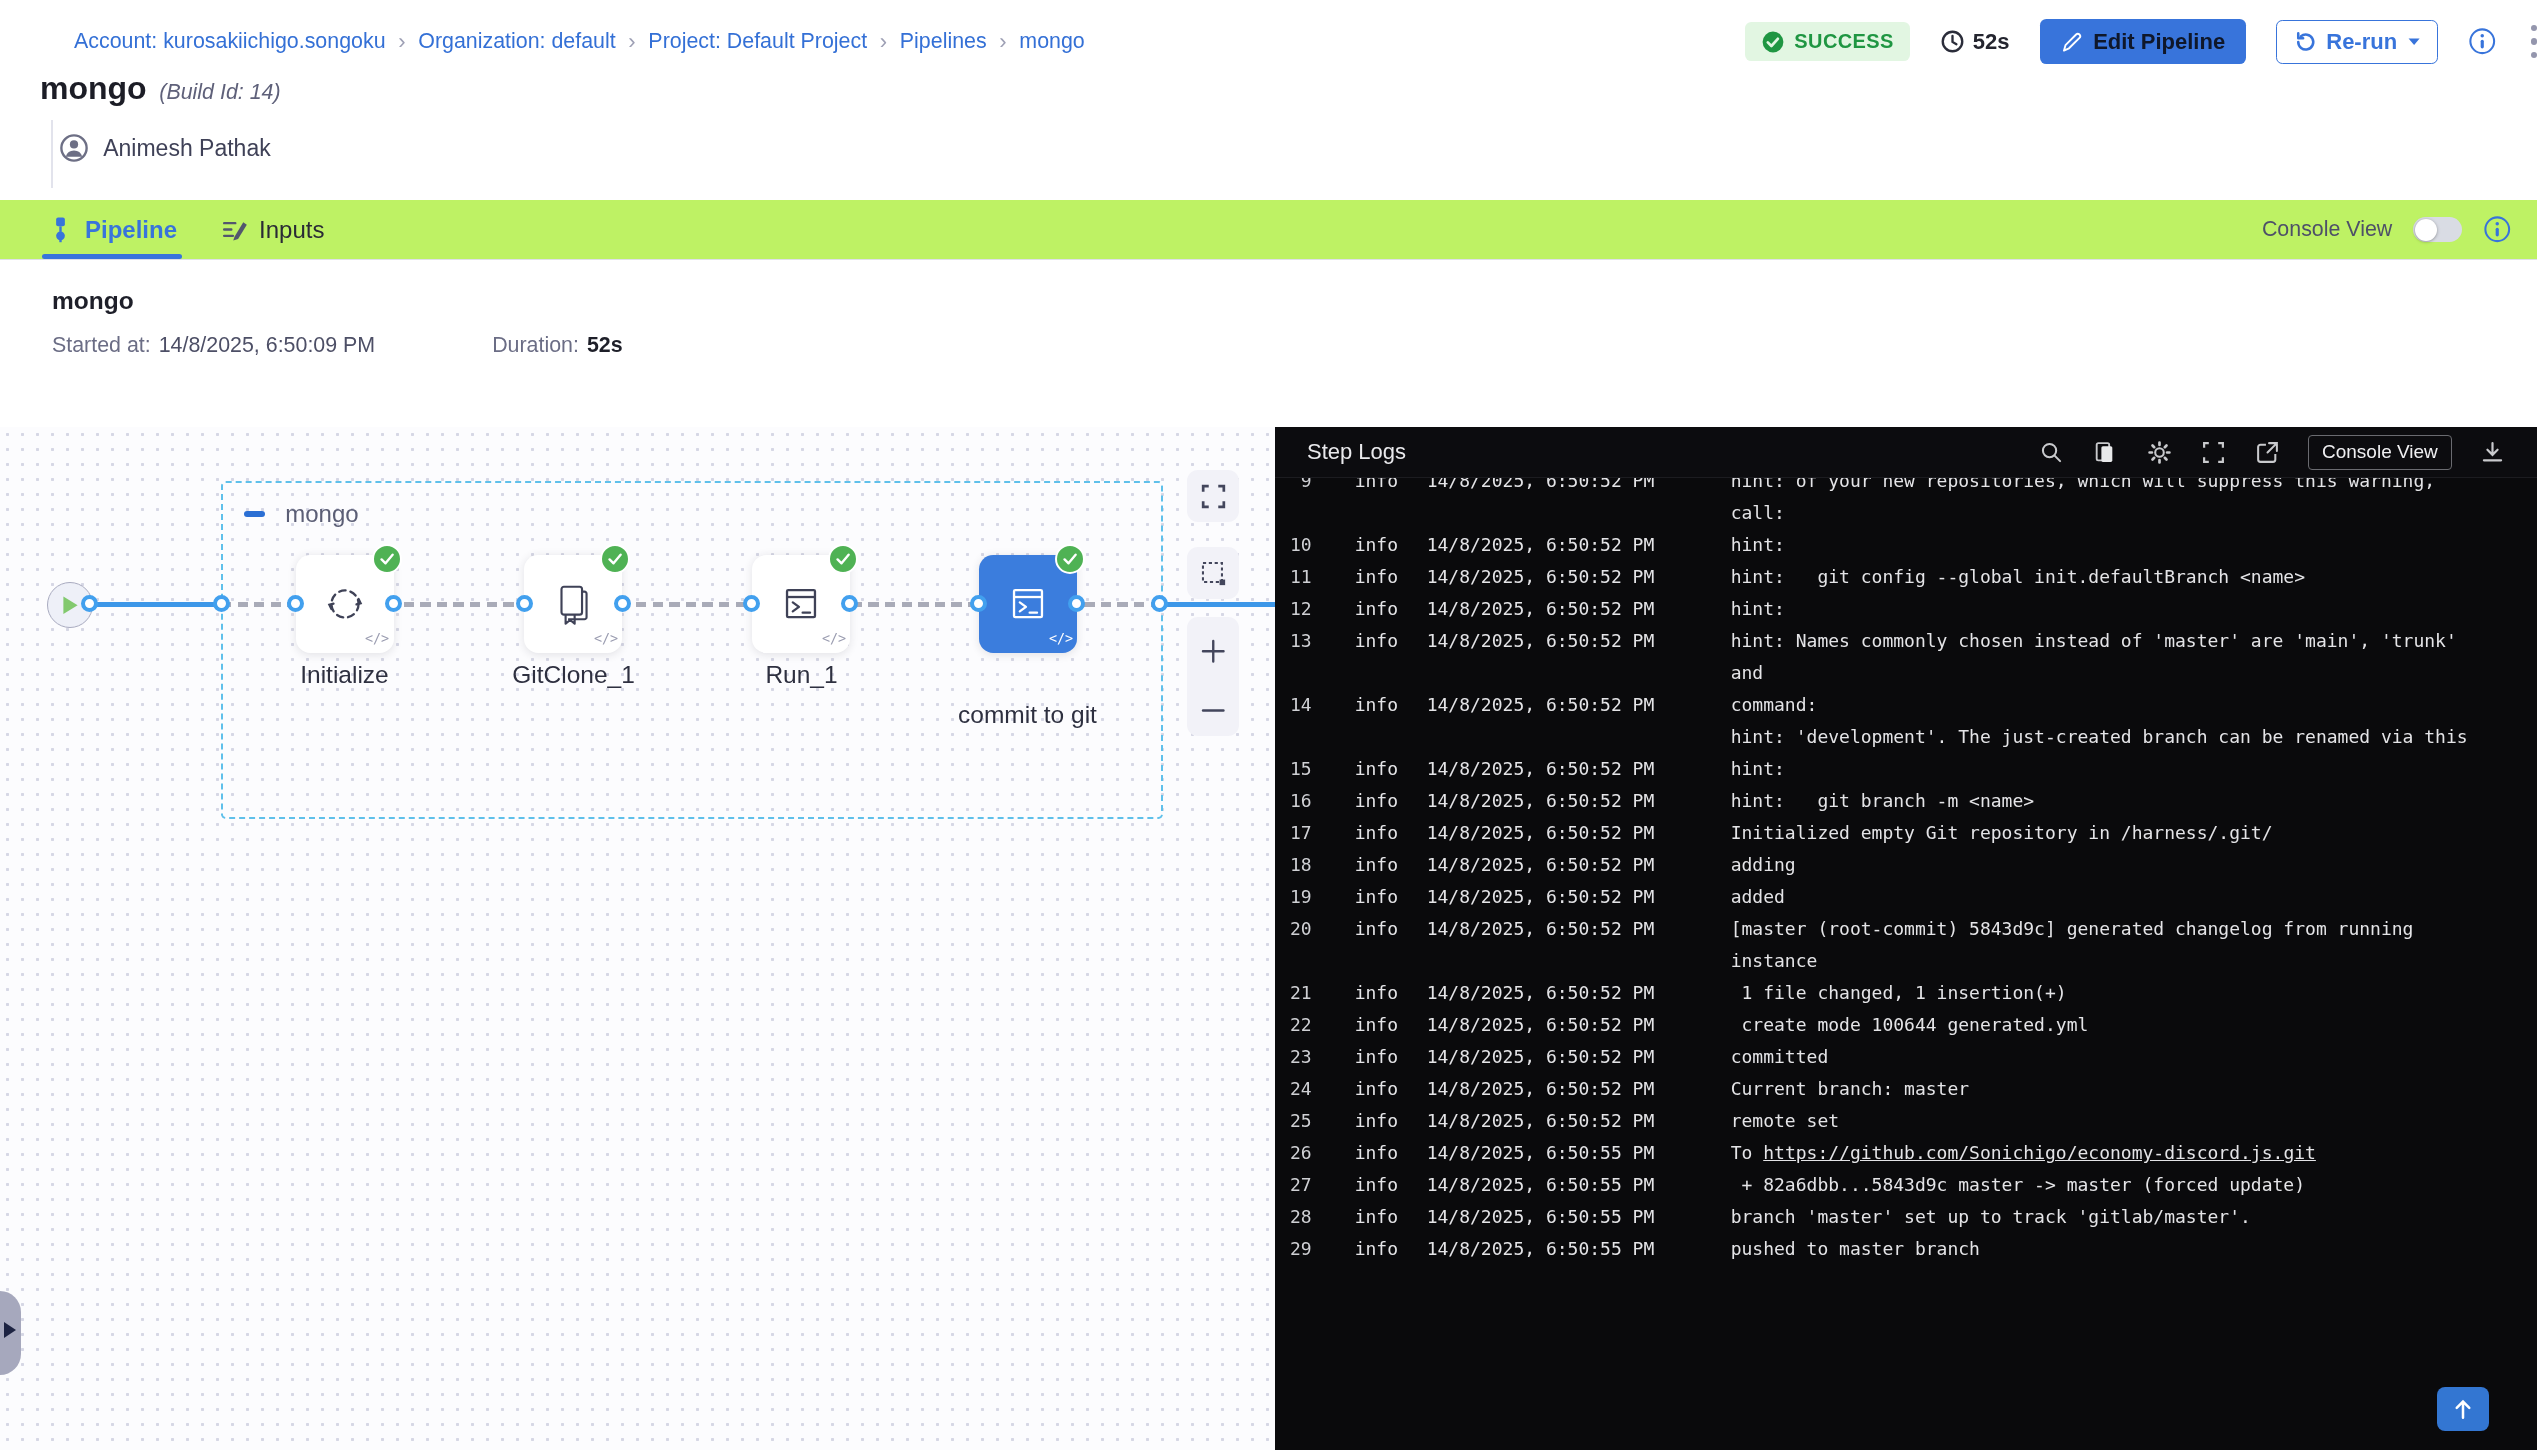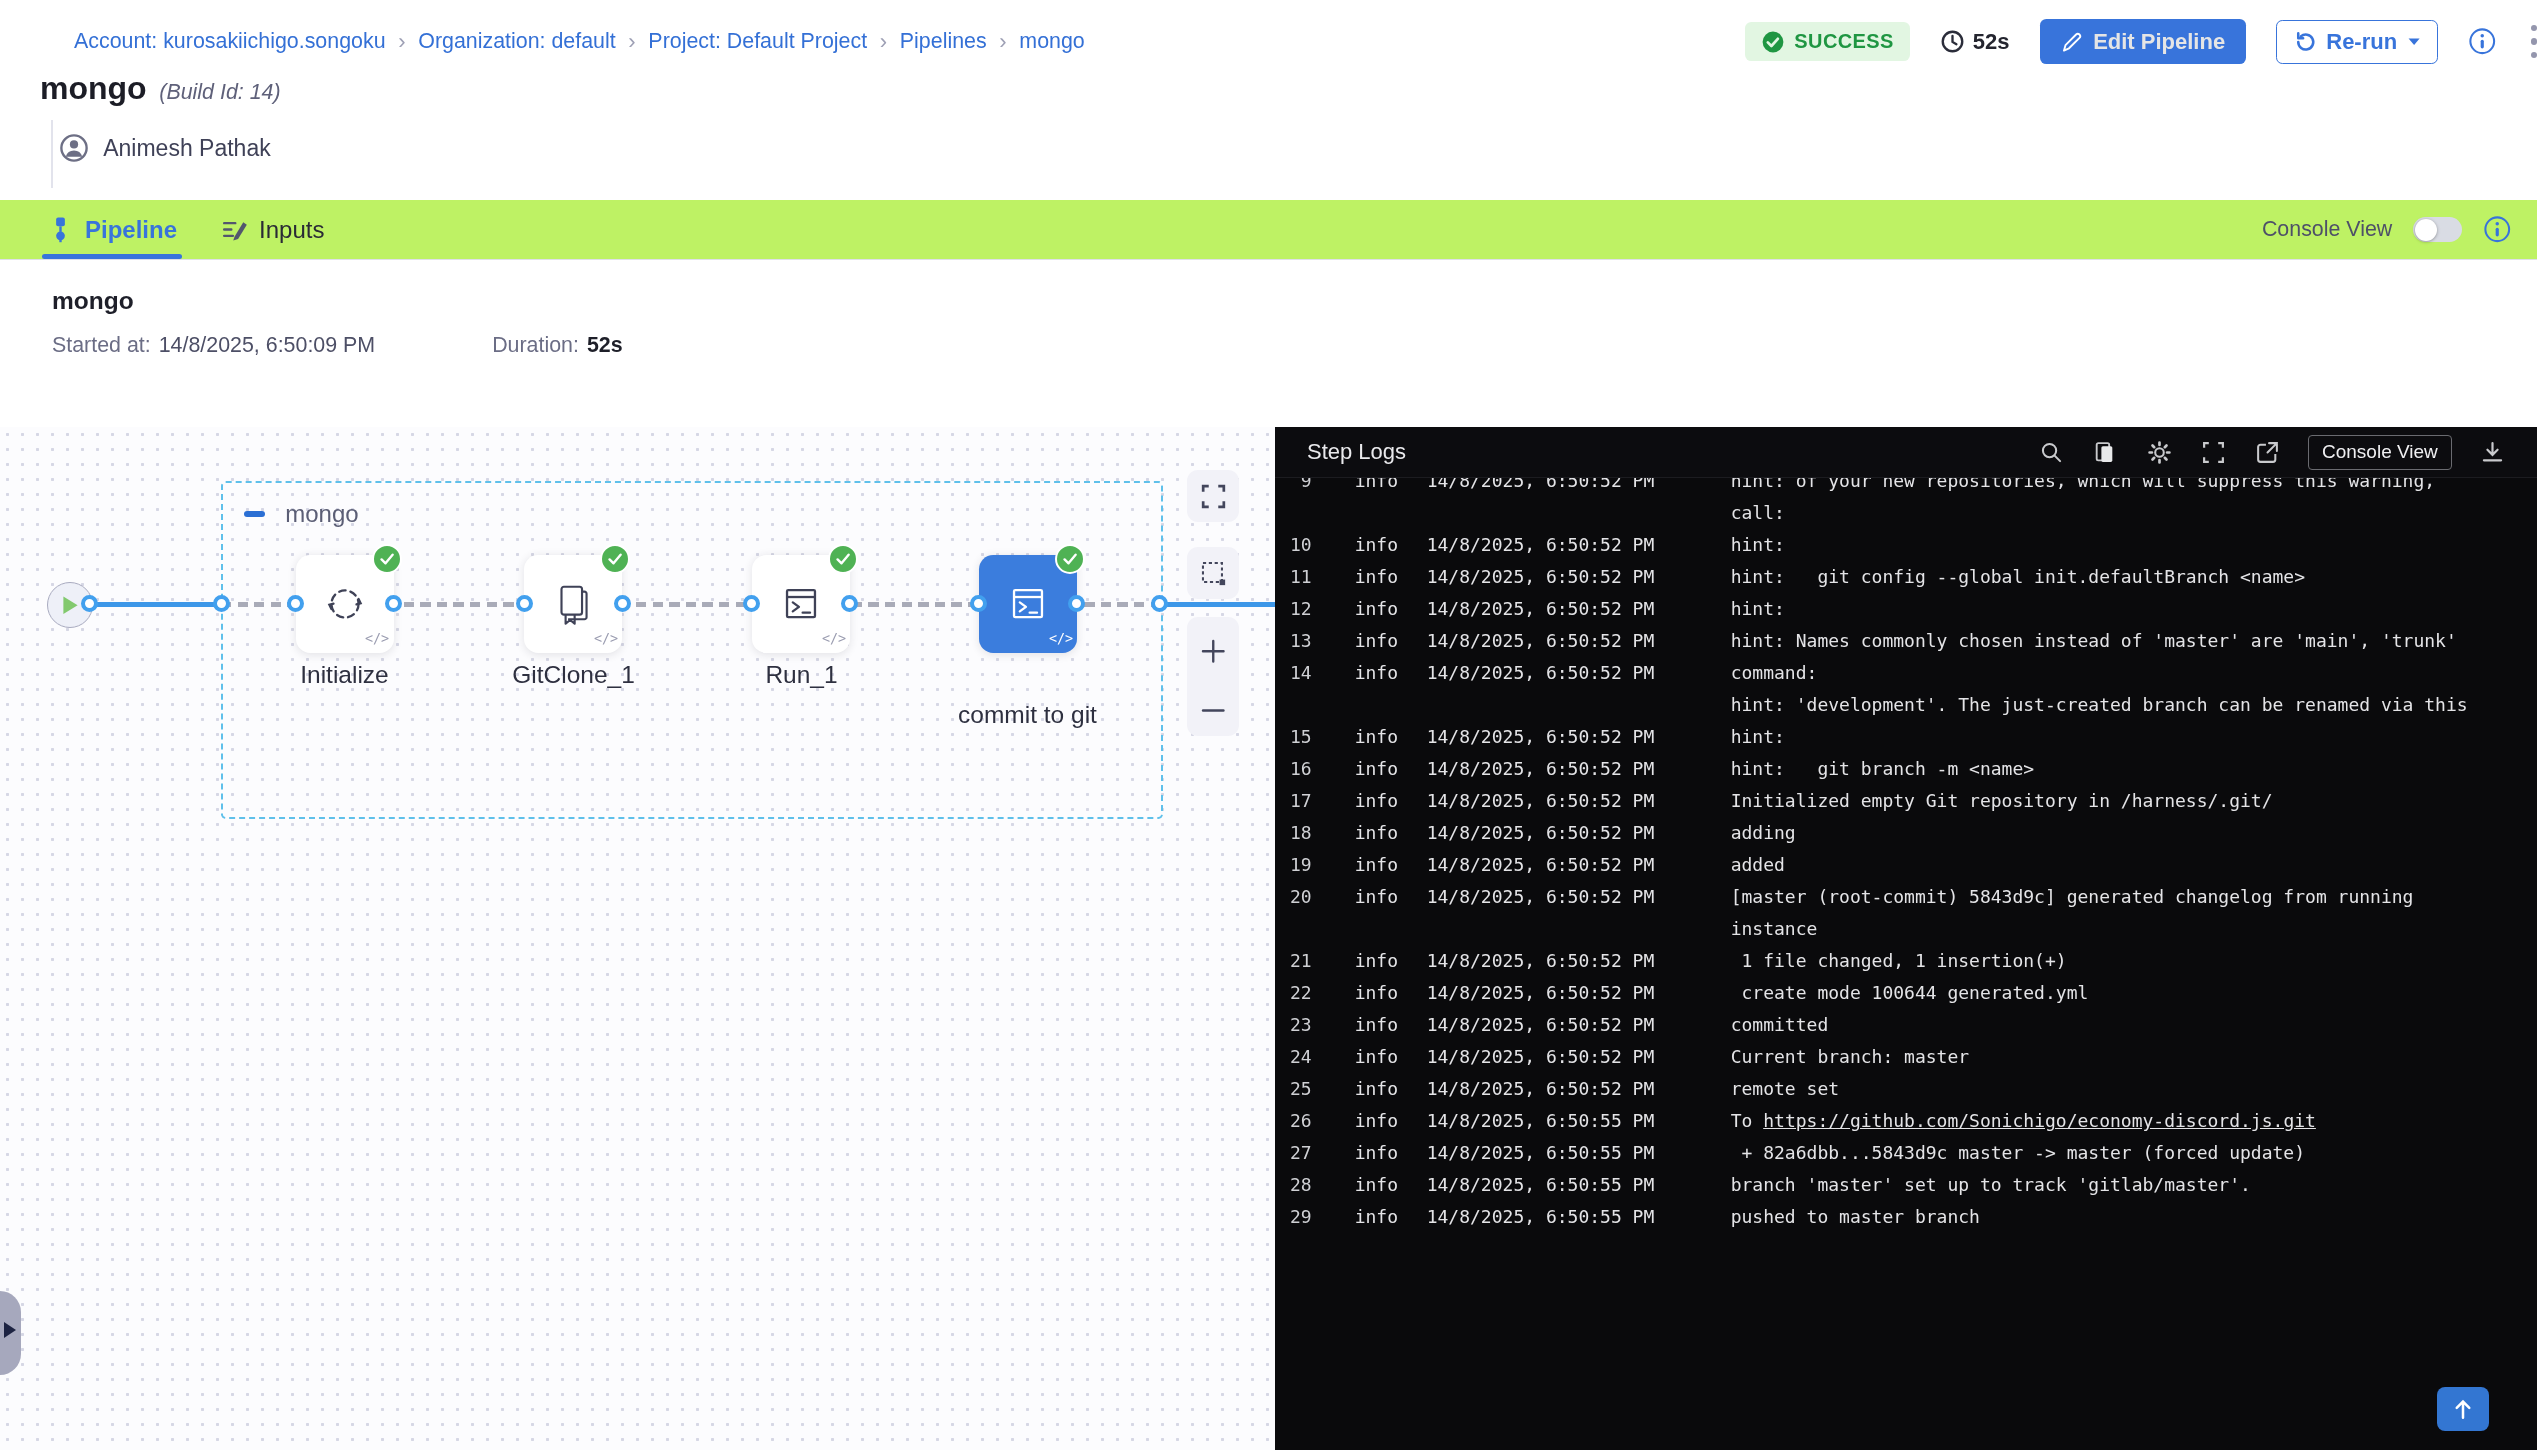--- a/index.html
+++ b/index.html
@@ -10,21 +10,21 @@
   
   .topbar{position:absolute;left:0;top:0;width:100%;height:87px;background:#fff;margin-left:34px;}
   .breadcrumb{position:absolute;left:40px;top:28.5px;display:flex;align-items:center;gap:12.7px;
               font-size:21.4px;color:#3470d6;}
   .bc-link{color:#3470d6;cursor:pointer;}
   .bc-sep{color:#9ea0b5;font-size:22px;}
   .top-actions{position:absolute;right:30px;top:16px;height:51px;display:flex;align-items:center;gap:30px;}
   .badge-success{display:flex;align-items:center;gap:9.5px;background:#e2f6e2;border-radius:6.3px;
                  padding:7.1px 16px;font-size:20px;font-weight:bold;color:#1f9642;letter-spacing:0.4px;}
   .dur{display:flex;align-items:center;gap:8px;font-size:22px;color:#24252f;font-weight:bold;}
-  .btn-primary{display:flex;align-items:center;gap:11px;background:#3874db;color:#e5e5e5;border-radius:6.3px;
+  .btn-primary{display:flex;align-items:center;gap:11px;background:#3874db;color:#0f172a;border-radius:6.3px;
                padding:9.5px 20.6px;font-size:22px;font-weight:bold;cursor:pointer;}
   .btn-outline{display:flex;align-items:center;gap:9.5px;background:#fff;color:#3874db;border:1.6px solid #3874db;
                border-radius:6.3px;padding:8px 16px;font-size:22px;font-weight:bold;cursor:pointer;}
   .kebab{display:flex;flex-direction:column;gap:7.1px;padding:4.7px;cursor:pointer;}
   .kebab i{width:6.3px;height:6.3px;border-radius:50%;background:#9496ad;}
 
   
   .build-title{position:absolute;left:40px;top:70px;display:flex;align-items:baseline;gap:12.7px;}
   .build-title .t{font-size:32px;font-weight:bold;color:#1c1d26;}
   .build-title .id{font-size:21.4px;color:#5f617a;font-style:italic;}
@@ -439,21 +439,21 @@
           <div class="log-row">
             <span class="c-num">12</span>
             <span class="c-level">info</span>
             <span class="c-time">14/8/2025, 6:50:52 PM</span>
             <div class="c-msg"><div>hint:</div></div>
           </div>
           <div class="log-row">
             <span class="c-num">13</span>
             <span class="c-level">info</span>
             <span class="c-time">14/8/2025, 6:50:52 PM</span>
-            <div class="c-msg"><div>hint: Names commonly chosen instead of 'master' are 'main', 'trunk'</div></div>
+            <div class="c-msg"><div>hint: Names commonly chosen instead of 'master' are 'main', 'trunk'</div><div>and</div></div>
           </div>
           <div class="log-row">
             <span class="c-num">14</span>
             <span class="c-level">info</span>
             <span class="c-time">14/8/2025, 6:50:52 PM</span>
             <div class="c-msg"><div>command:</div><div>hint: 'development'. The just-created branch can be renamed via this</div></div>
           </div>
           <div class="log-row">
             <span class="c-num">15</span>
             <span class="c-level">info</span>

